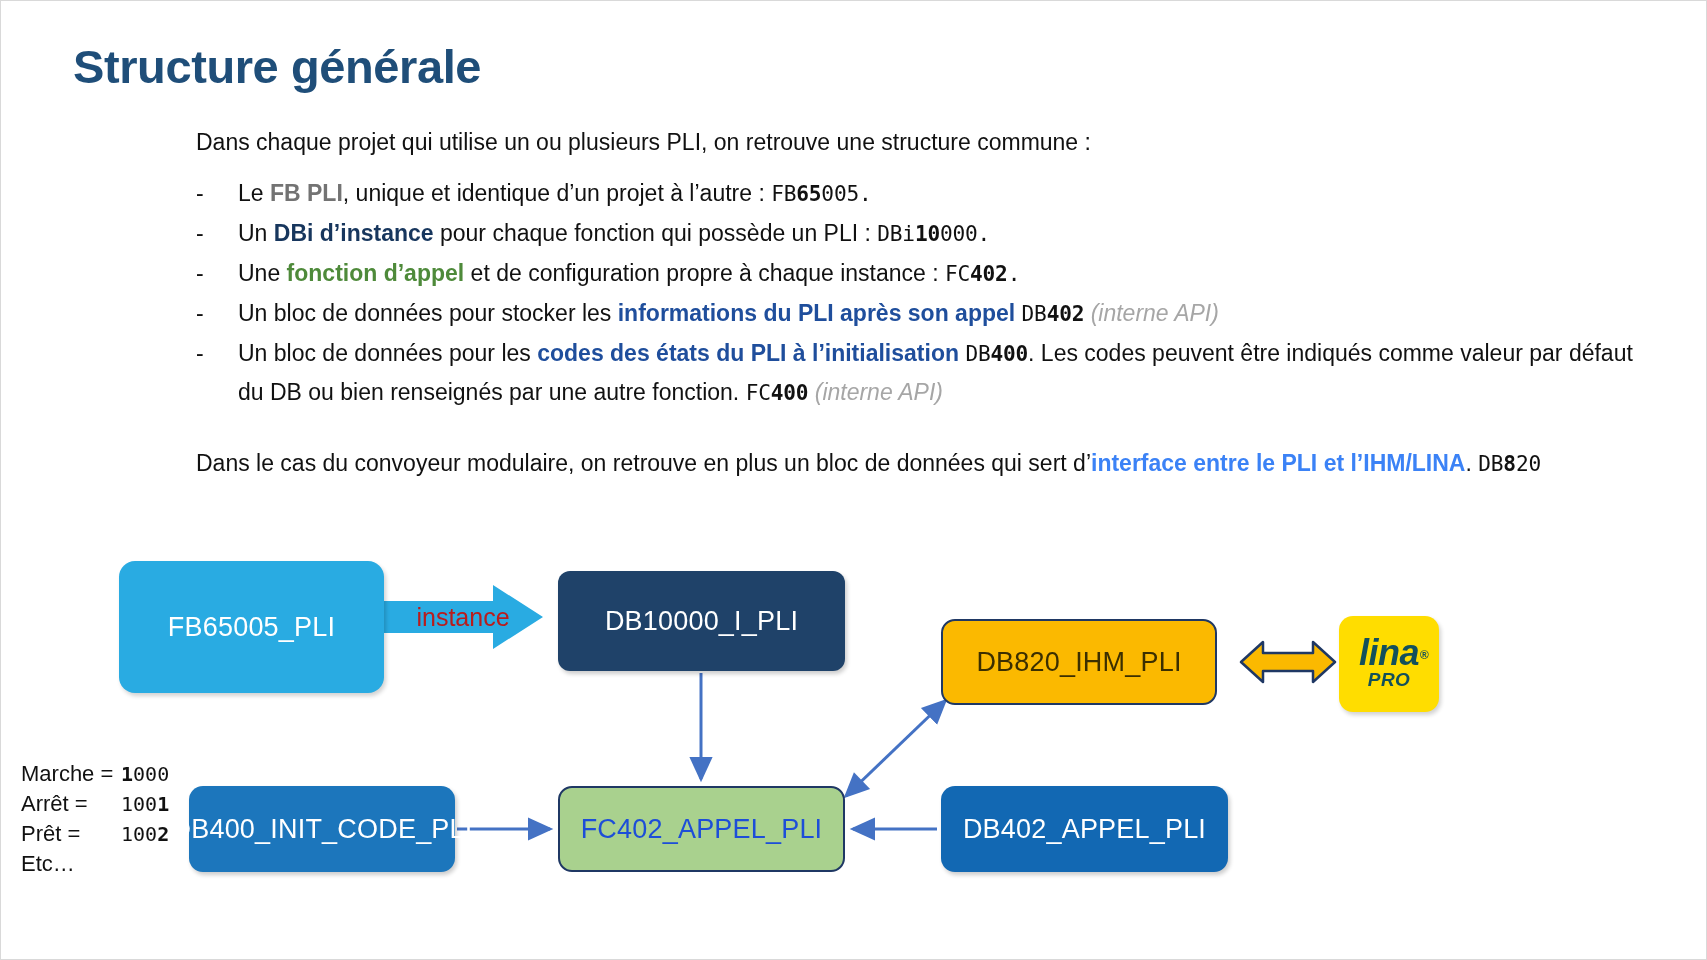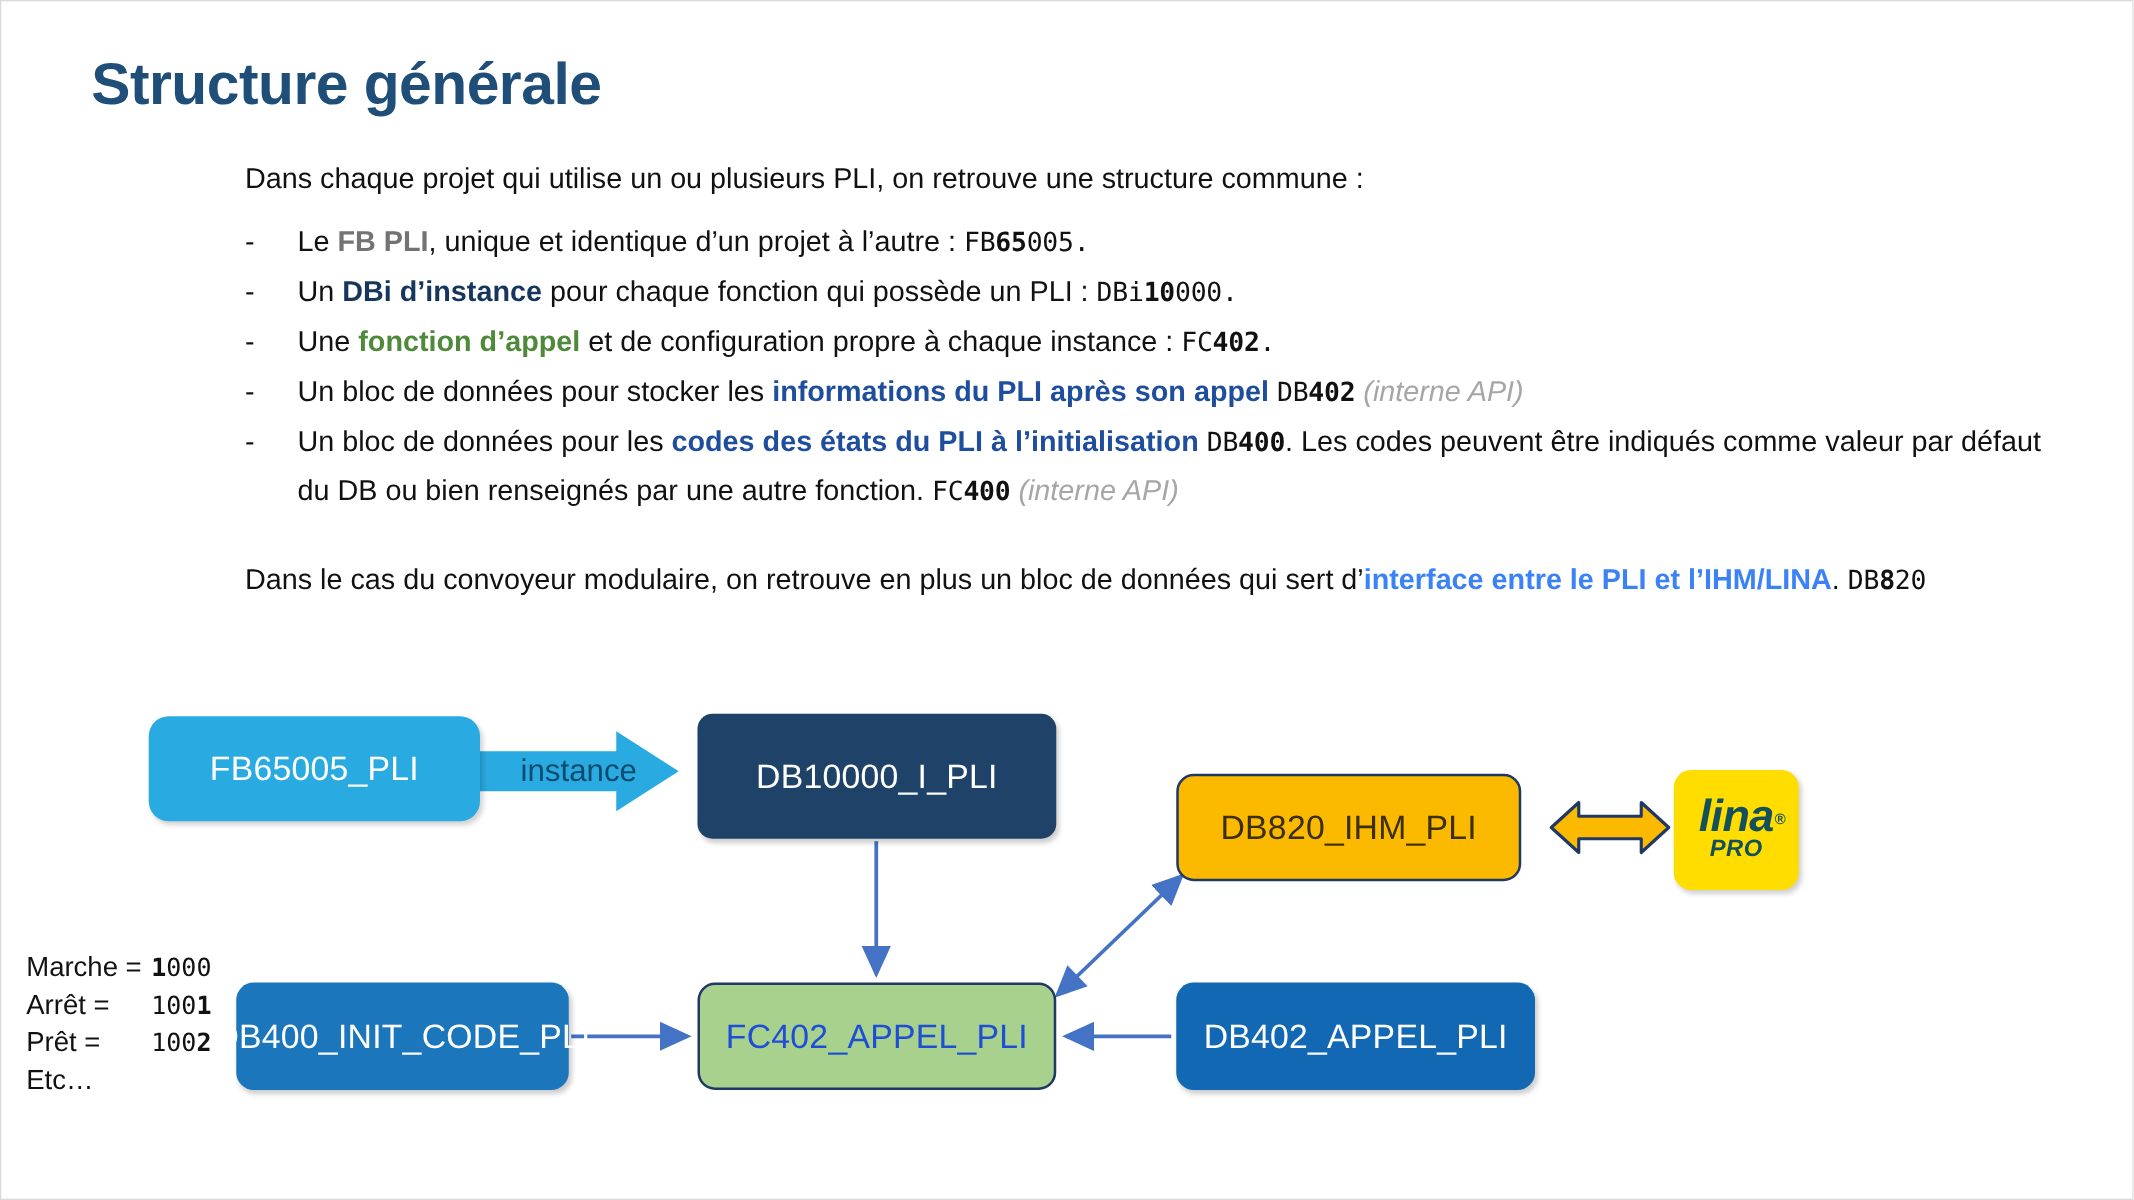--- a/index.html
+++ b/index.html
@@ -100,21 +100,21 @@
     align-items: center;
     justify-content: center;
     text-align: center;
     color: #ffffff;
     font-size: 27px;
     letter-spacing: 0.2px;
     line-height: 34px;
   }
 
   #node-fb {
-    left: 118px; top: 32px; width: 265px; height: 84px;
+    left: 118px; top: 20px; width: 265px; height: 132px;
     background: #29ABE2;
     border-radius: 16px;
     box-shadow: 2px 3px 4px rgba(0,0,0,0.18);
   }
   #node-dbi {
     left: 557px; top: 30px; width: 287px; height: 100px;
     background: #1F4269;
     border-radius: 12px;
     box-shadow: 2px 3px 4px rgba(0,0,0,0.20);
   }
@@ -145,21 +145,21 @@
     border-radius: 14px;
     box-shadow: 2px 3px 4px rgba(0,0,0,0.20);
   }
 
   
   #instance-label {
     position: absolute;
     left: 400px; top: 58px;
     width: 124px; height: 36px;
     display: flex; align-items: center; justify-content: center;
-    color: #0c4a6e;
+    color: #b91c1c;
     font-size: 25px;
   }
 
   
   #lina-logo {
     position: absolute;
     left: 1338px; top: 75px;
     width: 100px; height: 96px;
     background: #FFDD00;
     border-radius: 14px;

